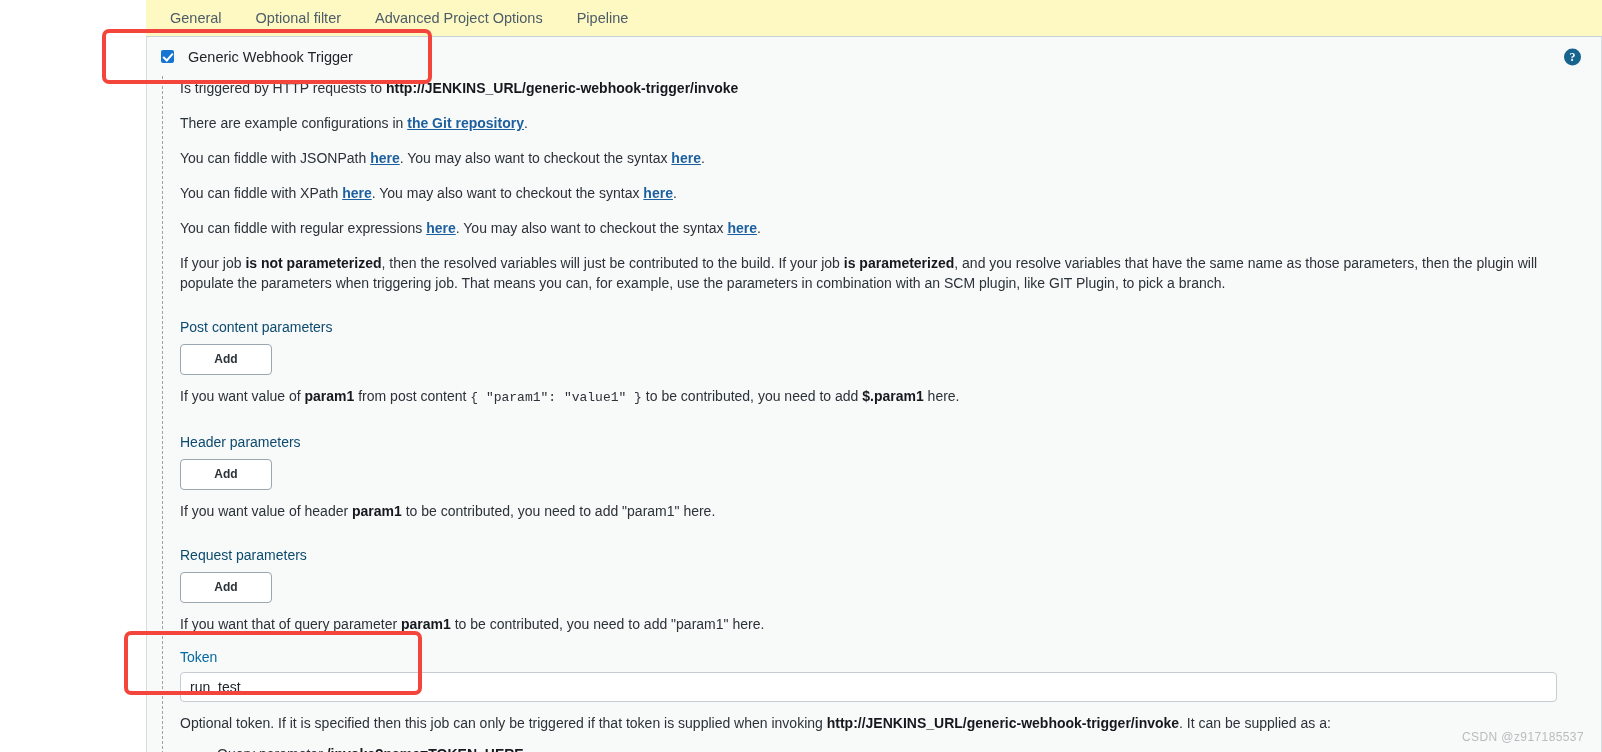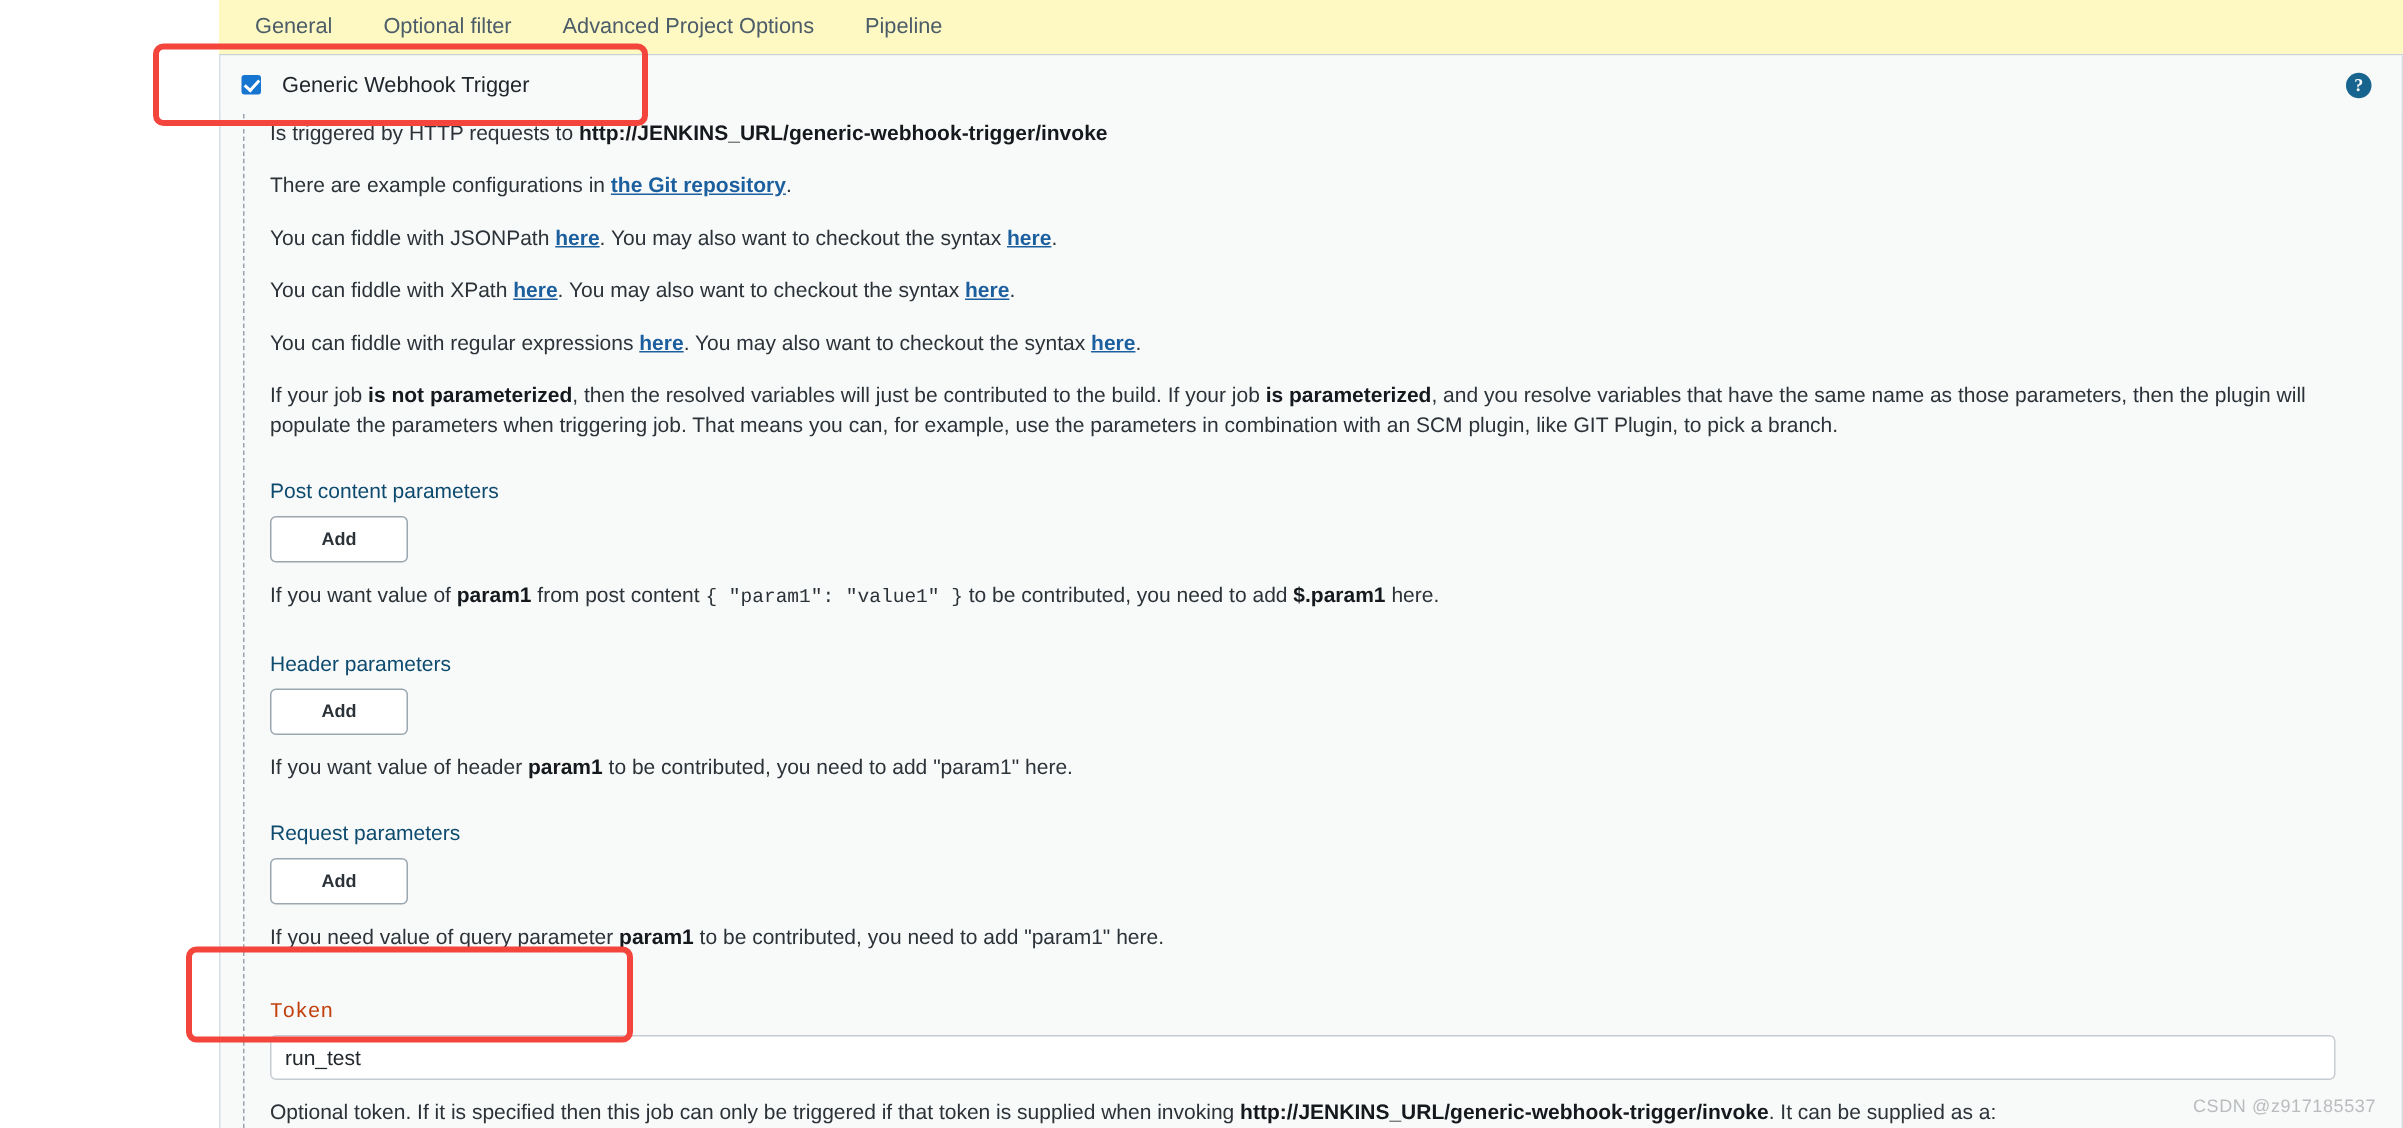--- a/index.html
+++ b/index.html
@@ -204,23 +204,22 @@
   .sec-note {
     font-size: 14px;
     color: #2b3238;
     margin: 11px 0 0 0;
     line-height: 20px;
   }
 
   
   .token-label {
     font-size: 14px;
-    color: #c2410c;
-    margin: 18px 0 7px 0;
-    font-family: Liberation Mono, monospace;
+    color: #0369a1;
+    margin: 0 0 7px 0;
   }
   .token-input {
     display: block;
     width: 1377px;
     height: 30px;
     box-sizing: border-box;
     padding: 4px 9px;
     font-size: 14px;
     font-family: "Liberation Sans", sans-serif;
     color: #20262b;
@@ -353,21 +352,21 @@
             <span>If you want value of header </span><b>param1</b><span> to be contributed, you need to add "param1" here.</span>
           </p>
         </div>
 
         <div class="gap-13"></div>
 
         <div>
           <p class="sec-title">Request parameters</p>
           <div class="btn-add">Add</div>
           <p class="sec-note">
-            <span>If you need value of query parameter </span><b>param1</b><span> to be contributed, you need to add "param1" here.</span>
+            <span>If you want that of query parameter </span><b>param1</b><span> to be contributed, you need to add "param1" here.</span>
           </p>
         </div>
 
         <div class="gap-13"></div>
 
         <div>
           <p class="token-label">Token</p>
           <input class="token-input" type="text" value="run_test" style="">
           <p class="sec-note">
             <span>Optional token. If it is specified then this job can only be triggered if that token is supplied when invoking </span><b>http://JENKINS_URL/generic-webhook-trigger/invoke</b><span>. It can be supplied as a:</span>

